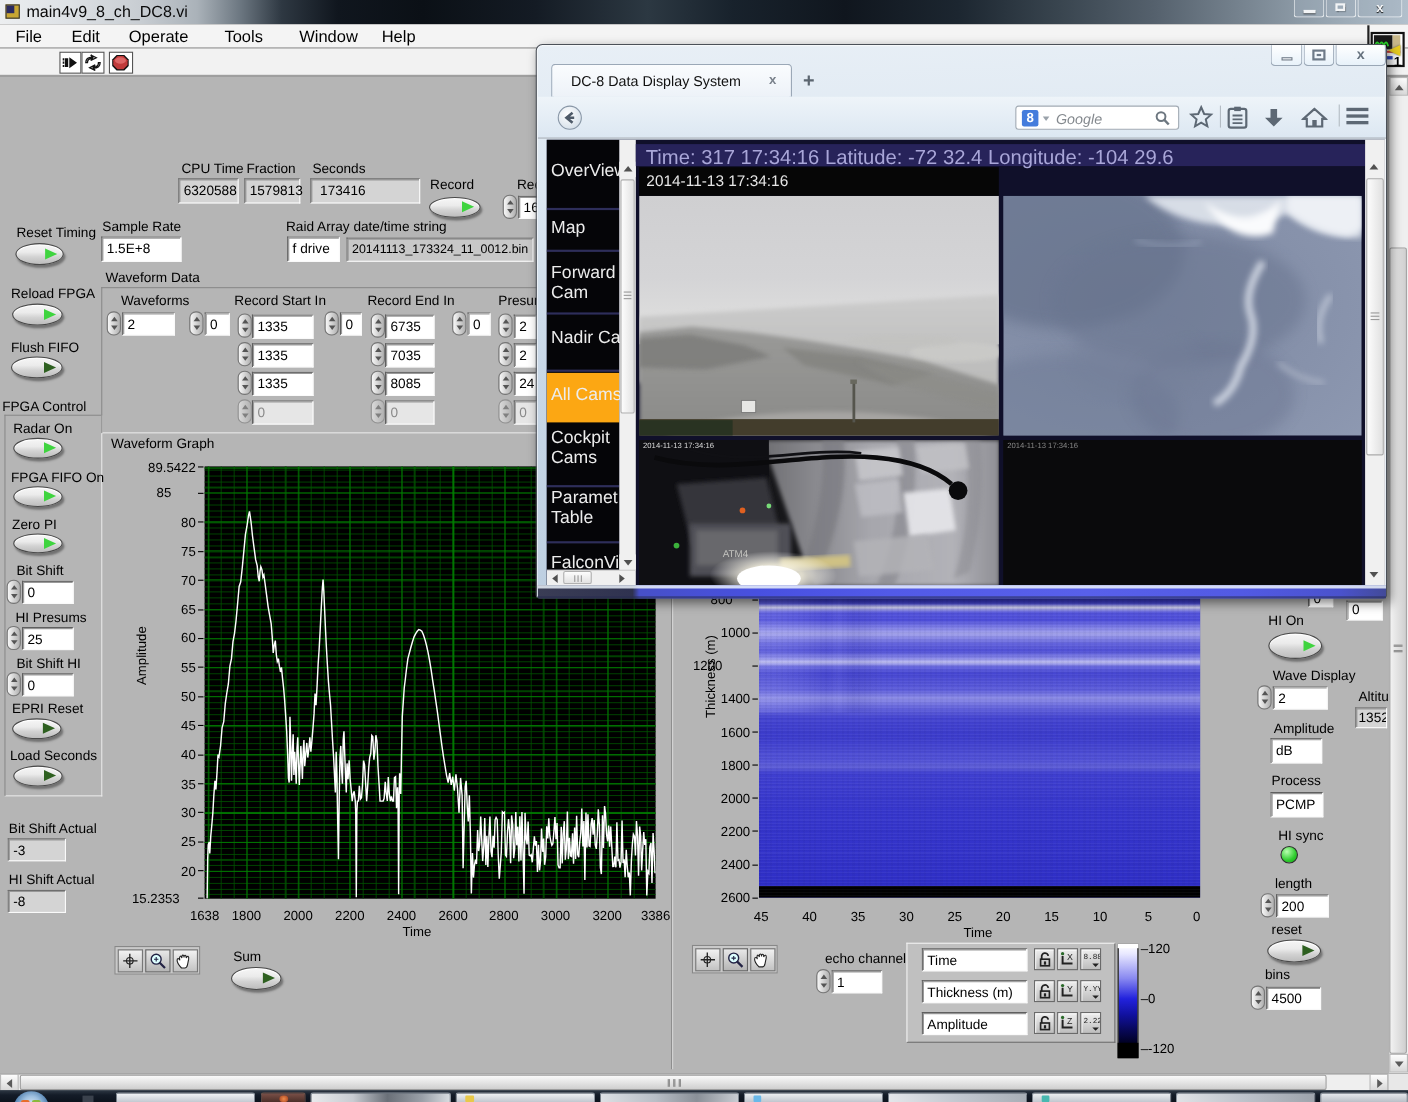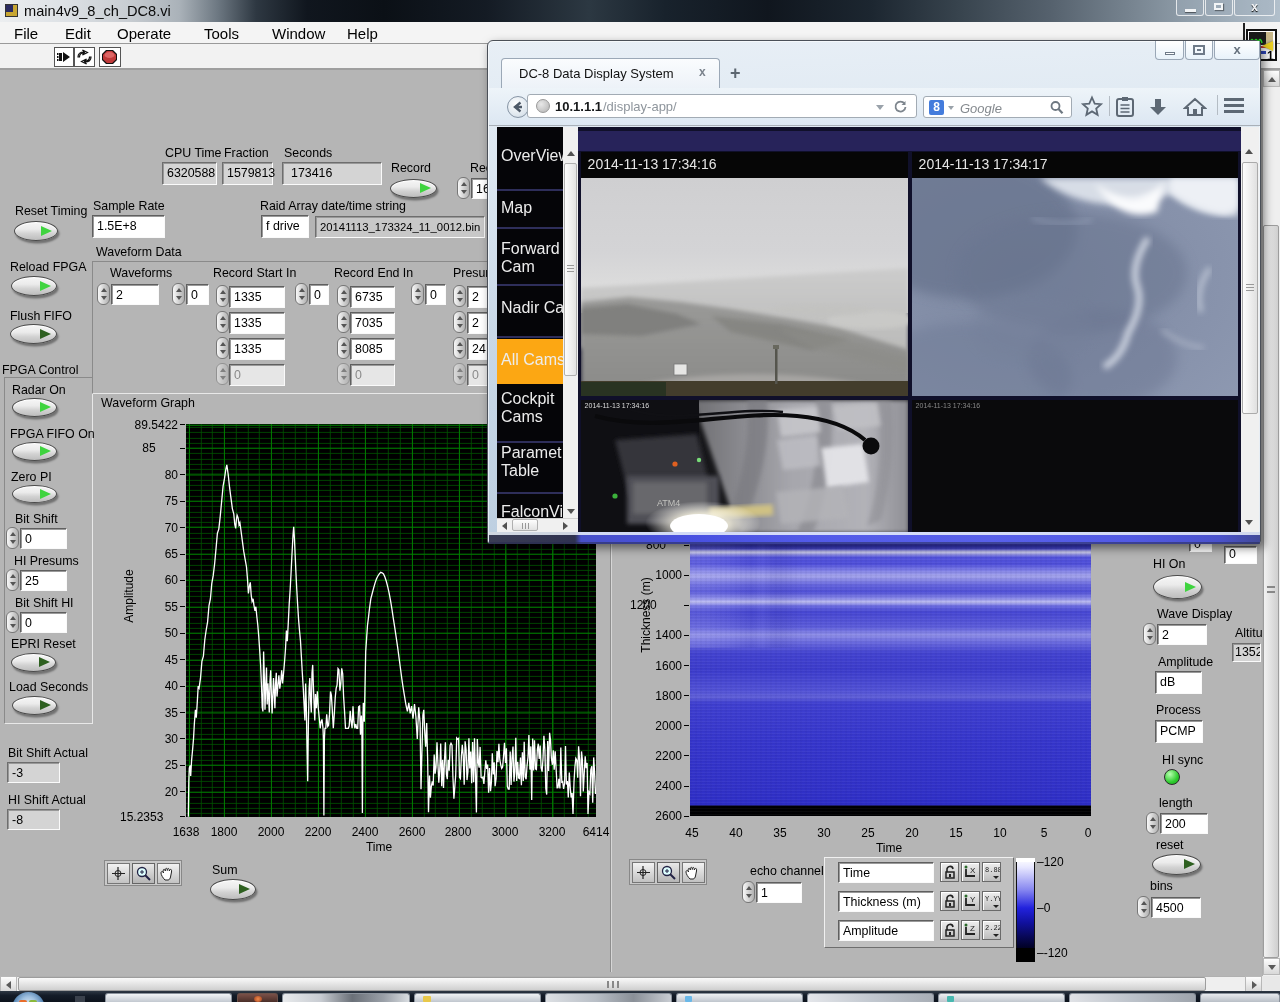--- a/index.html
+++ b/index.html
@@ -534,21 +534,21 @@
 <div class="ab" style="left:180px;top:816px;width:5px;height:1px;background:#000"></div>
 <div class="grf" style="left:166px;top:825px;width:40px;text-align:center">1638</div>
 <div class="grf" style="left:204px;top:825px;width:40px;text-align:center">1800</div>
 <div class="grf" style="left:251px;top:825px;width:40px;text-align:center">2000</div>
 <div class="grf" style="left:298px;top:825px;width:40px;text-align:center">2200</div>
 <div class="grf" style="left:345px;top:825px;width:40px;text-align:center">2400</div>
 <div class="grf" style="left:392px;top:825px;width:40px;text-align:center">2600</div>
 <div class="grf" style="left:438px;top:825px;width:40px;text-align:center">2800</div>
 <div class="grf" style="left:485px;top:825px;width:40px;text-align:center">3000</div>
 <div class="grf" style="left:532px;top:825px;width:40px;text-align:center">3200</div>
-<div class="grf" style="left:576px;top:825px;width:40px;text-align:center">6414</div>
+<div class="grf" style="left:576px;top:825px;width:40px;text-align:center">3386</div>
 <div class="grf" style="left:359px;top:840px;width:40px;text-align:center">Time</div>
 <div class="grf" style="left:99px;top:589px;transform:rotate(-90deg);transform-origin:center;width:60px;text-align:center">Amplitude</div>
 <div class="ab" style="left:104px;top:860px;width:78px;height:26px;background:#c9c9c9;border:1px solid #888">
 <div class="ab" style="left:2px;top:2px;width:23px;height:21px;background:linear-gradient(180deg,#f2f2f2,#c2c2c2);border:1px solid #777"><svg width="21" height="19">
         <path d="M10 3v13M4 9.5h13" stroke="#222" stroke-width="1.2"></path>
         <circle cx="10" cy="9.5" r="3" fill="none" stroke="#222"></circle>
       </svg></div>
 <div class="ab" style="left:27px;top:2px;width:23px;height:21px;background:linear-gradient(180deg,#e8e8e8,#b5b5b5);border:1px solid #666"><svg width="21" height="19">
         <circle cx="9" cy="8" r="4.5" fill="#dff" stroke="#224" stroke-width="1.3"></circle>
         <path d="M12 11l5 5" stroke="#224" stroke-width="2"></path>
@@ -634,30 +634,20 @@
 <span style="position:absolute;left:17px;top:7px;font:13px 'Liberation Sans';color:#111">DC-8 Data Display System</span>
 <span style="position:absolute;left:197px;top:6px;font:bold 12px 'Liberation Sans';color:#7a828c">x</span>
     </div>
 <div class="ab" style="left:242px;top:22px;font:bold 18px 'Liberation Sans';color:#5c6670">+</div>
 <div class="ab" style="left:1px;top:47px;width:771px;height:38px;background:linear-gradient(180deg,#eef4f9,#dce7f2);border-bottom:1px solid #a9b0b8"></div>
 <div class="ab" style="left:19px;top:55px;width:22px;height:22px;border-radius:50%;background:radial-gradient(circle at 40% 35%,#fff,#dbe4ec 70%,#c2ccd6);border:1px solid #8795a5">
       <svg width="20" height="20" style="position:absolute;left:0;top:0">
         <path d="M12.5 5.5 L7 10l5.5 4.5M7 10h7" stroke="#4e5a68" stroke-width="2.4" fill="none"></path>
       </svg>
     </div>
-<div class="ab" style="left:39px;top:53px;width:390px;height:24px;background:#fff;border:1px solid #a2abb4;border-radius:3px">
-<div style="position:absolute;left:8px;top:4px;width:14px;height:14px;border-radius:50%;background:radial-gradient(circle at 35% 35%,#e8e8e8,#b2b2b2);border:1px solid #999"></div>
-<span style="position:absolute;left:27px;top:4px;font:13px 'Liberation Sans';color:#16181a;font-weight:bold">10.1.1.1</span>
-<span style="position:absolute;left:75px;top:4px;font:13px 'Liberation Sans';color:#8e959c">/display-app/</span>
-<i style="position:absolute;right:32px;top:10px;width:0;height:0;border-left:4.5px solid transparent;border-right:4.5px solid transparent;border-top:5.5px solid #9aa2aa"></i>
-<svg width="15" height="15" style="position:absolute;right:8px;top:4px">
-        <path d="M11.5 4.5a5 5 0 1 0 1 3.5" fill="none" stroke="#7d858d" stroke-width="1.8"></path>
-        <path d="M12.5 2v4h-4z" fill="#7d858d"></path>
-      </svg>
-    </div>
 <div class="ab" style="left:435px;top:54.5px;width:149px;height:22px;background:#fff;border:1px solid #a2abb4;border-radius:3px">
 <div style="position:absolute;left:5px;top:3px;width:15px;height:15px;border-radius:2px;background:#447cdc;color:#fff;font:bold 12px 'Liberation Sans';text-align:center;line-height:15px">8</div>
 <i style="position:absolute;left:24px;top:9px;width:0;height:0;border-left:3.5px solid transparent;border-right:3.5px solid transparent;border-top:4px solid #9aa2aa"></i>
 <span style="position:absolute;left:36px;top:4px;font:italic 13px 'Liberation Sans';color:#84898e">Google</span>
 <svg width="16" height="16" style="position:absolute;right:6px;top:3px">
         <circle cx="6.5" cy="6" r="4" fill="none" stroke="#6d7780" stroke-width="1.8"></circle>
         <path d="M9.5 9l4 4.2" stroke="#6d7780" stroke-width="2.2"></path>
       </svg>
     </div>
 <svg width="24" height="24" style="position:absolute;left:592px;top:54px">
@@ -715,20 +705,21 @@
 <div class="ab" style="left:1px;top:392px;width:13px;height:13px">
         <i class="ab" style="left:4px;top:3px;border-top:4px solid transparent;border-bottom:4px solid transparent;border-right:5px solid #505050"></i>
       </div>
 <div class="ab" style="left:15px;top:392px;width:26px;height:12px;background:linear-gradient(180deg,#fdfdfd,#e2e2e2);border:1px solid #b0b0b0;border-radius:2px">
         <i class="ab" style="left:9px;top:3px;width:1px;height:6px;background:#999;box-shadow:3px 0 0 #999,6px 0 0 #999"></i>
       </div>
 <div class="ab" style="left:62px;top:392px;width:13px;height:13px">
         <i class="ab" style="left:4px;top:3px;border-top:4px solid transparent;border-bottom:4px solid transparent;border-left:5px solid #505050"></i>
       </div>
 <div class="ab" style="left:81px;top:4px;width:663px;height:20px;background:#27235a"></div>
+<div class="ab" style="left:90px;top:4.5px;font:18.4px 'Liberation Sans';color:#a9a6d8;white-space:nowrap">Time: 317 17:34:16 Latitude: -72 32.4 Longitude: -104 29.6</div>
 </div>
 <div class="ab" style="left:92.6px;top:110.9px;width:327.9px;height:25.7px;background:#060606">
       <span style="position:absolute;left:7px;top:4px;font:14px 'Liberation Sans';color:#e6e6e6">2014-11-13 17:34:16</span>
     </div>
 <div class="ab" style="left:92.6px;top:136.6px;width:327.9px;height:218.5px;overflow:hidden">
 <svg width="328" height="219" viewBox="0 0 328 219" preserveAspectRatio="none" style="position:absolute">
 <defs>
 <filter id="b2">
             <feGaussianBlur stdDeviation="2"></feGaussianBlur>
           </filter>
@@ -758,23 +749,20 @@
 <polygon points="196,150 260,160 328,180 328,196 230,170" fill="#8c8c88" filter="url(#b2)" opacity=".6"></polygon>
 <ellipse cx="290" cy="142" rx="44" ry="9" fill="#cacac8" filter="url(#b2)" opacity=".9"></ellipse>
 <ellipse cx="240" cy="132" rx="50" ry="6" fill="#c2c2c0" filter="url(#b2)" opacity=".7"></ellipse>
 <ellipse cx="172" cy="232" rx="158" ry="36" fill="#a6a4a2" filter="url(#b2)"></ellipse>
 <rect y="203" width="328" height="16" fill="#433d2c"></rect>
 <rect y="204" width="85" height="15" fill="#293322"></rect>
 <rect x="93" y="186" width="13" height="11" fill="#e6e6e4" stroke="#777" stroke-width=".8"></rect>
 <rect x="194" y="169" width="2.5" height="37" fill="#55554d"></rect>
 <rect x="192" y="167" width="6" height="4" fill="#68685e"></rect>
 </svg>
-    </div>
-<div class="ab" style="left:423.6px;top:110.9px;width:326px;height:25.7px;background:#060606">
-      <span style="position:absolute;left:7px;top:4px;font:14px 'Liberation Sans';color:#e6e6e6">2014-11-13 17:34:17</span>
     </div>
 <div class="ab" style="left:423.6px;top:136.6px;width:326px;height:218.5px;overflow:hidden">
 <svg width="326" height="219" viewBox="0 0 326 219" preserveAspectRatio="none" style="position:absolute">
 <defs>
 <filter id="nb3">
             <feGaussianBlur stdDeviation="3"></feGaussianBlur>
           </filter>
 <filter id="nb6">
             <feGaussianBlur stdDeviation="6"></feGaussianBlur>
           </filter>

